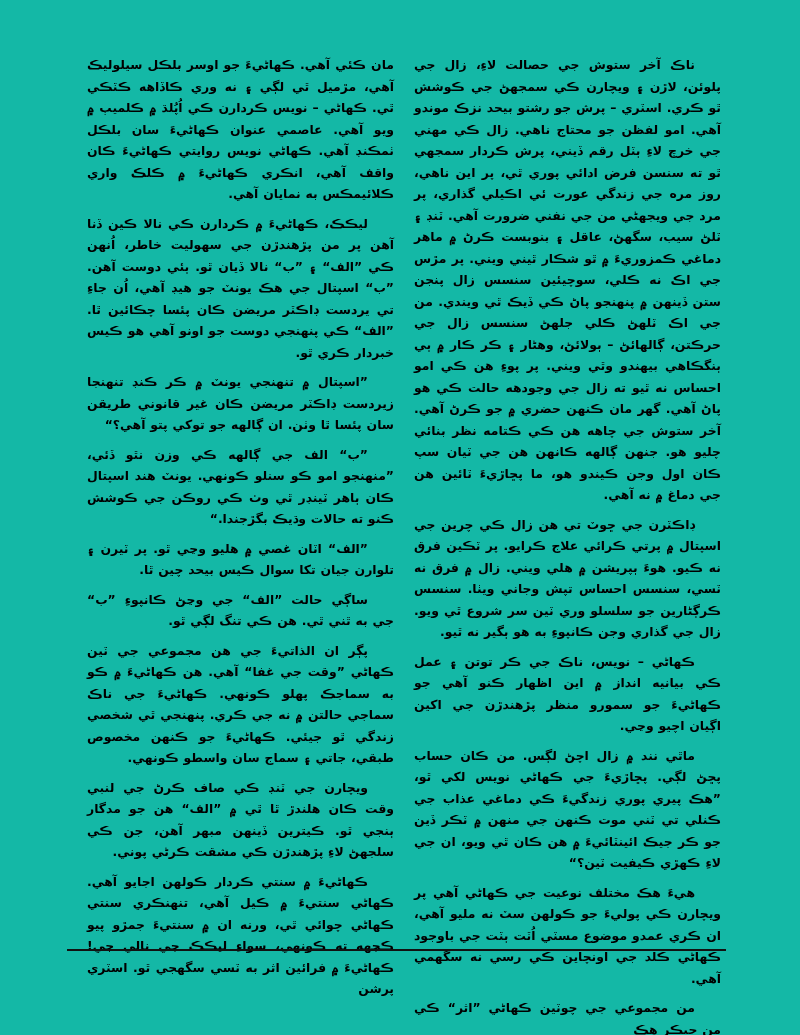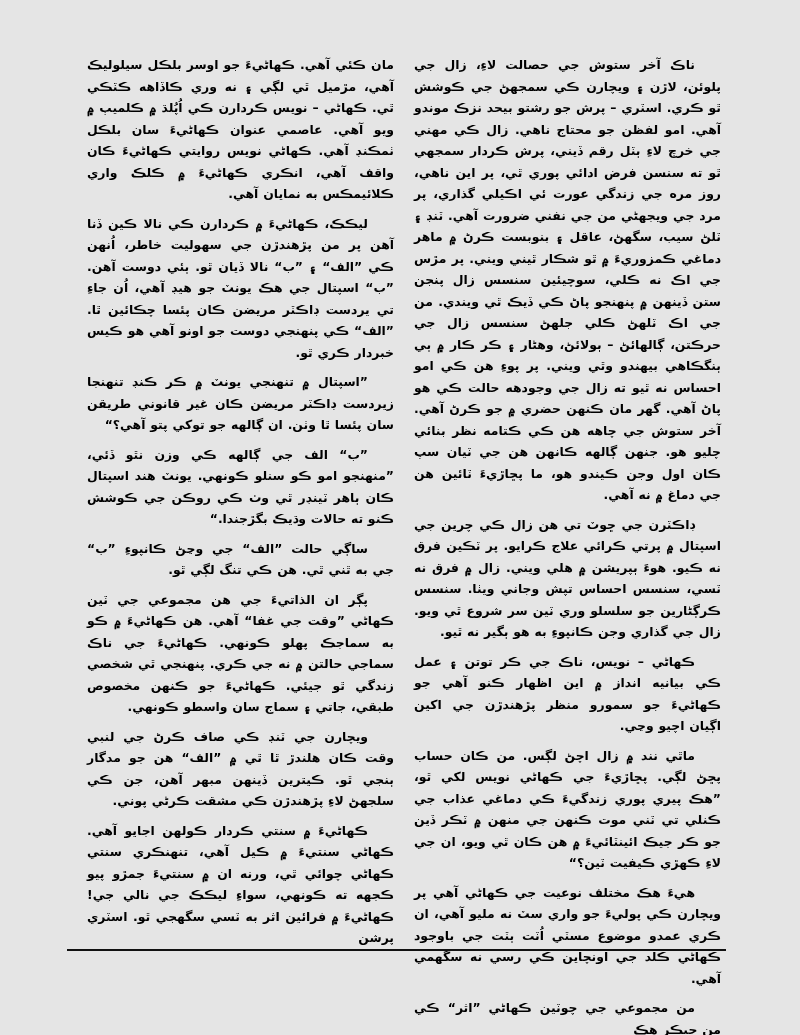--- a/index.html
+++ b/index.html
@@ -15,21 +15,21 @@
     overflow: hidden;
     font-family: "DejaVu Sans", sans-serif;
     color: #000000;
   }
 
   .page {
     position: absolute;
     top: 0; left: 0;
     width: 800px;
     height: 1035px;
-    background: #e5e5e5;
+    background: #14b8a6;
   }
 
   
   .columns {
     position: absolute;
     top: 54px;
     left: 87px;
     width: 635px;      
     height: 884px;     
     display: flex;
@@ -113,32 +113,33 @@
 
 <div class="page">
 
   <div class="columns">
 
     <div class="col">
       <p class="cont">مان ڪئي آهي. ڪهاڻيءَ جو اوسر بلڪل سيلوليڪ آهي، مڙميل ٿي لڳي ۽ نه وري ڪاڏاهه ڪٽڪي ٿي. ڪهاڻي – نويس ڪردارن ڪي اُپُلڌ ۾ ڪلميٻ ۾ ويو آهي. عاصمي عنوان ڪهاڻيءَ سان بلڪل ٺمڪنڊ آهي. ڪهاڻي نويس روايتي ڪهاڻيءَ ڪان واقف آهي، انڪري ڪهاڻيءَ ۾ ڪلڪ واري ڪلائيمڪس به نمايان آهي.</p>
       <p class="new gap">ليڪڪ، ڪهاڻيءَ ۾ ڪردارن ڪي نالا ڪين ڏنا آهن پر من پڙهندڙن جي سهوليت خاطر، اُنهن ڪي ”الف“ ۽ ”ب“ نالا ڏيان ٿو. ٻئي دوست آهن. ”ب“ اسپتال جي هڪ يونٽ جو هيڊ آهي، اُن جاءِ تي يردست ڊاڪٽر مريضن ڪان پئسا چڪائين ٿا. ”الف“ ڪي پنهنجي دوست جو اونو آهي هو ڪيس خبردار ڪري ٿو.</p>
       <p class="new">”اسپتال ۾ تنهنجي يونٽ ۾ ڪر ڪنڊ تنهنجا زيردست ڊاڪٽر مريضن ڪان غير قانوني طريقن سان پئسا ٿا وٺن. ان ڳالهه جو توکي پتو آهي؟“</p>
       <p class="new">”ب“ الف جي ڳالهه ڪي وزن نٿو ڏئي، ”منهنجو امو ڪو سنلو ڪونهي. يونٽ هند اسپتال ڪان ٻاهر ٽينڊر ٿي وٺ ڪي روڪن جي ڪوشش ڪنو ته حالات وڌيڪ بگڙجندا.“</p>
+      <p class="new">”الف“ اٽان غصي ۾ هليو وڃي ٿو. پر ٽيرن ۽ تلوارن جيان تکا سوال ڪيس بيحد چين ٿا.</p>
       <p class="new">ساڳي حالت ”الف“ جي وڃڻ ڪانپوءِ ”ب“ جي به ٿني ٿي. هن ڪي تنگ لڳي ٿو.</p>
       <p class="new">پڳر ان الذاتيءَ جي هن مجموعي جي ٽين ڪهاڻي ”وقت جي غفا“ آهي. هن ڪهاڻيءَ ۾ ڪو به سماجڪ پهلو ڪونهي. ڪهاڻيءَ جي ناڪ سماجي حالتن ۾ نه جي ڪري. پنهنجي ٿي شخصي زندگي ٿو جيئي. ڪهاڻيءَ جو ڪنهن مخصوص طبقي، جاتي ۽ سماج سان واسطو ڪونهي.</p>
       <p class="new gap">ويچارن جي ٽنڊ ڪي صاف ڪرڻ جي لنبي وقت ڪان هلندڙ ٿا ٿي ۾ ”الف“ هن جو مدگار ٻنجي ٿو. ڪيترين ڏينهن مبهر آهن، جن ڪي سلجهڻ لاءِ پڙهندڙن ڪي مشقت ڪرڻي پوني.</p>
       <p class="new">ڪهاڻيءَ ۾ سنتي ڪردار ڪولهن اجايو آهي. ڪهاڻي سنتيءَ ۾ ڪيل آهي، تنهنڪري سنتي ڪهاڻي چوائي ٿي، ورنه ان ۾ سنتيءَ جمڙو پيو ڪجهه ته ڪونهي، سواءِ ليڪڪ جي نالي جي! ڪهاڻيءَ ۾ فرائين اثر به ٽسي سگهجي ٿو. اسٽري پرشن</p>
     </div>
 
     <div class="col">
       <p class="new">ناڪ آخر ستوش جي حصالت لاءِ، زال جي پلوئن، لاڙن ۽ ويچارن ڪي سمجهڻ جي ڪوشش ٿو ڪري. اسٽري – پرش جو رشتو بيحد نزڪ موندو آهي. امو لفظن جو محتاج ناهي. زال ڪي مهني جي خرچ لاءِ ٻٽل رقم ڏيني، پرش ڪردار سمجهي ٿو ته سنسن فرض ادائي پوري ٿي، پر اين ناهي، روز مره جي زندگي عورت ئي اڪيلي گذاري، پر مرد جي ويجهڻي من جي نفني ضرورت آهي. ٽنڊ ۽ ٽلڻ سيب، سگهڻ، عاقل ۽ بنوبست ڪرڻ ۾ ماهر دماغي ڪمزوريءَ ۾ ٿو شڪار ٿيني ويني. پر مڙس جي اڪ نه ڪلي، سوچيئين سنسس زال پنجن ستن ڏينهن ۾ پنهنجو پاڻ ڪي ڏيڪ ٿي ويندي. من جي اڪ ٽلهڻ ڪلي جلهڻ سنسس زال جي حرڪتن، ڳالهائڻ – ٻولائڻ، وهڻار ۽ ڪر ڪار ۾ ٻي ٻنگڪاهي بيهندو وٿي ويني. پر پوءِ هن ڪي امو احساس نه ٿيو ته زال جي وجودهه حالت ڪي هو پاڻ آهي. گهر مان ڪنهن حضري ۾ جو ڪرڻ آهي. آخر ستوش جي چاهه هن ڪي ڪتامه نظر بنائي چليو هو. جنهن ڳالهه ڪانهن هن جي ٽيان سپ ڪان اول وجن ڪيندو هو، ما پڇاڙيءَ ٽائين هن جي دماغ ۾ نه آهي.</p>
       <p class="new">ڊاڪٽرن جي ڇوٽ تي هن زال ڪي چرين جي اسپتال ۾ پرتي ڪرائي علاج ڪرايو. پر ٽڪين فرق نه ڪيو. هوءَ ٻپريشن ۾ هلي ويني. زال ۾ فرق نه ٽسي، سنسس احساس تپش وجاني ويٺا. سنسس ڪرڳڻارين جو سلسلو وري ٽين سر شروع ٿي ويو. زال جي گذاري وجن ڪانپوءِ به هو ٻگير نه ٿيو.</p>
       <p class="new">ڪهاڻي – نويس، ناڪ جي ڪر توتن ۽ عمل ڪي بيانيه انداز ۾ اين اظهار ڪنو آهي جو ڪهاڻيءَ جو سمورو منظر پڙهندڙن جي اکين اڳيان اچيو وڃي.</p>
       <p class="new">ماٿي نند ۾ زال اچڻ لڳس. من ڪان حساب پڇڻ لڳي. پڇاڙيءَ جي ڪهاڻي نويس لکي ٿو، ”هڪ پيري پوري زندگيءَ ڪي دماغي عذاب جي ڪنلي تي ٽني موت ڪنهن جي منهن ۾ ٽڪر ڏين جو ڪر جيڪ ائينٽائيءَ ۾ هن ڪان ٿي ويو، ان جي لاءِ ڪهڙي ڪيفيت ٽين؟“</p>
-      <p class="new">هيءَ هڪ مختلف نوعيت جي ڪهاڻي آهي پر ويچارن ڪي پوليءَ جو واري سٽ نه مليو آهي، ان ڪري عمدو موضوع مسٽي اُٽت ٻٽت جي باوجود ڪهاڻي ڪلد جي اونچاين ڪي رسي نه سگهمي آهي.</p>
+      <p class="new">هيءَ هڪ مختلف نوعيت جي ڪهاڻي آهي پر ويچارن ڪي پوليءَ جو ڪولهن سٽ نه مليو آهي، ان ڪري عمدو موضوع مسٽي اُٽت ٻٽت جي باوجود ڪهاڻي ڪلد جي اونچاين ڪي رسي نه سگهمي آهي.</p>
       <p class="new">من مجموعي جي چوٽين ڪهاڻي ”اثر“ ڪي من جيڪر هڪ</p>
     </div>
 
   </div>
 
   <div class="footer-rule"></div>
 
 
 </div>
 

